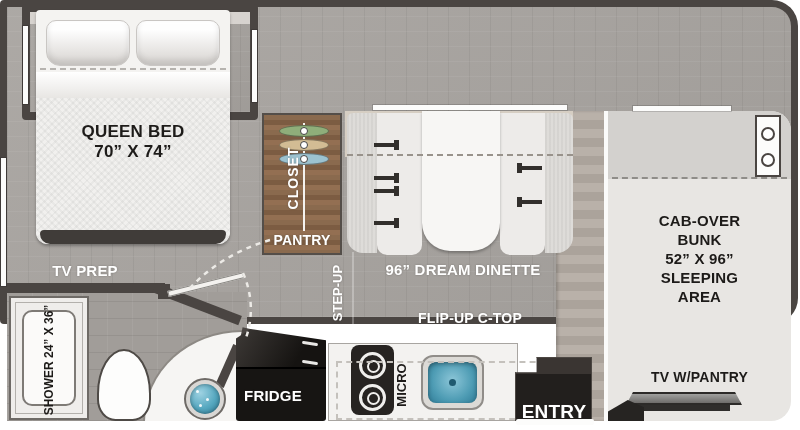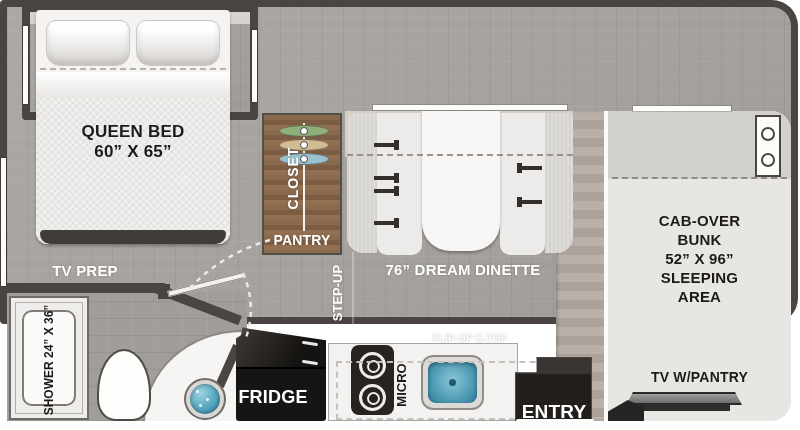--- a/index.html
+++ b/index.html
@@ -166,21 +166,21 @@
     <div class="headboard"></div>
   </div>
   <div class="bed">
     <div class="pillow" style="left:10px;top:10px;"></div>
     <div class="pillow" style="left:100px;top:10px;"></div>
     <div class="stitch"></div>
     <div class="sheet"></div>
     <div class="duvet"></div>
     <div class="footbar"></div>
     <div class="lbl lb pre" style="left:0;right:0;top:112px;font-size:17px;position:absolute;">QUEEN BED
-60” X 65”</div>
+70” X 74”</div>
   </div>
 
   <div class="win" style="left:23px;top:26px;width:5px;height:78px;"></div>
   <div class="win" style="left:252px;top:30px;width:5px;height:72px;"></div>
   <div class="win" style="left:1px;top:158px;width:5px;height:128px;"></div>
   <div class="win" style="left:373px;top:105px;width:194px;height:5px;"></div>
   <div class="win" style="left:633px;top:106px;width:98px;height:5px;"></div>
 
   <div class="lbl lw" style="left:30px;top:262px;width:110px;font-size:15px;">TV PREP</div>
 
@@ -199,21 +199,21 @@
   <div class="dtable"></div>
   <div class="seat" style="left:500px;top:113px;width:45px;height:142px;border-radius:0 0 10px 10px;"></div>
   <div class="bench" style="left:545px;top:113px;width:28px;height:140px;border-radius:0 6px 16px 0;"></div>
   <div class="slidedash" style="left:347px;top:154px;width:226px;"></div>
   <div class="belt nr" style="left:374px;top:143px;"></div>
   <div class="belt nr" style="left:374px;top:176px;"></div>
   <div class="belt nr" style="left:374px;top:189px;"></div>
   <div class="belt nr" style="left:374px;top:221px;"></div>
   <div class="belt nl" style="left:518px;top:166px;"></div>
   <div class="belt nl" style="left:518px;top:200px;"></div>
-  <div class="lbl lw" style="left:368px;top:261px;width:190px;font-size:15px;">76” DREAM DINETTE</div>
+  <div class="lbl lw" style="left:368px;top:261px;width:190px;font-size:15px;">96” DREAM DINETTE</div>
 
   <div class="steplinev"></div>
   <div class="vlabel lw" style="left:292px;top:285px;width:90px;height:16px;font-size:13px;">STEP-UP</div>
 
   <div class="tiles" style="left:7px;top:292px;width:240px;height:129px;z-index:2;"></div>
   <div class="wall" style="left:0;top:283px;width:165px;height:10px;z-index:4;"></div>
   <div class="wall" style="left:156px;top:283px;width:92px;height:10px;transform:rotate(21deg);transform-origin:left top;z-index:4;"></div>
   <div class="wall" style="left:158px;top:284px;width:12px;height:15px;z-index:5;"></div>
   <div style="left:168px;top:291px;width:78px;height:6px;background:#f4f2ef;border:1px solid #8a8884;
        transform:rotate(-14deg);transform-origin:left center;z-index:5;"></div>
@@ -233,28 +233,28 @@
   <div class="counter"></div>
   <div class="cooktop">
     <div class="burner" style="top:7px;"></div>
     <div class="burner" style="top:39px;"></div>
   </div>
   <div class="vlabel lb" style="left:371px;top:377px;width:60px;height:16px;font-size:13px;">MICRO</div>
   <div class="ksink">
     <div class="drain"></div>
   </div>
   <div class="fliprect"></div>
-  <div class="lbl lw" style="left:390px;top:333px;width:160px;font-size:10px;">FLIP-UP C-TOP</div>
+  <div class="lbl lw" style="left:390px;top:310px;width:160px;font-size:14px;">FLIP-UP C-TOP</div>
 
   <div class="fridge">
     <div class="fridgetop"></div>
     <div class="fridgefront"></div>
     <div class="handle" style="left:70px;top:13px;"></div>
     <div class="handle" style="left:70px;top:32px;"></div>
-    <div class="lbl lw" style="left:4px;top:58px;width:74px;font-size:18px;position:absolute;">FRIDGE</div>
+    <div class="lbl lw" style="left:4px;top:58px;width:74px;font-size:15px;position:absolute;">FRIDGE</div>
   </div>
 
   <div class="entry"></div>
   <div class="lbl lw" style="left:518px;top:401px;width:72px;font-size:19px;">ENTRY</div>
   <div class="threshold"></div>
 
   <svg class="arcs" width="800" height="430" viewBox="0 0 800 430">
     <path d="M 270 240 Q 222 254 190 288" fill="none" stroke="#eceae6" stroke-width="2.5" stroke-dasharray="5 5"></path>
     <path d="M 243 273 Q 257 305 246 338" fill="none" stroke="#eceae6" stroke-width="2.5" stroke-dasharray="5 5"></path>
   </svg>

